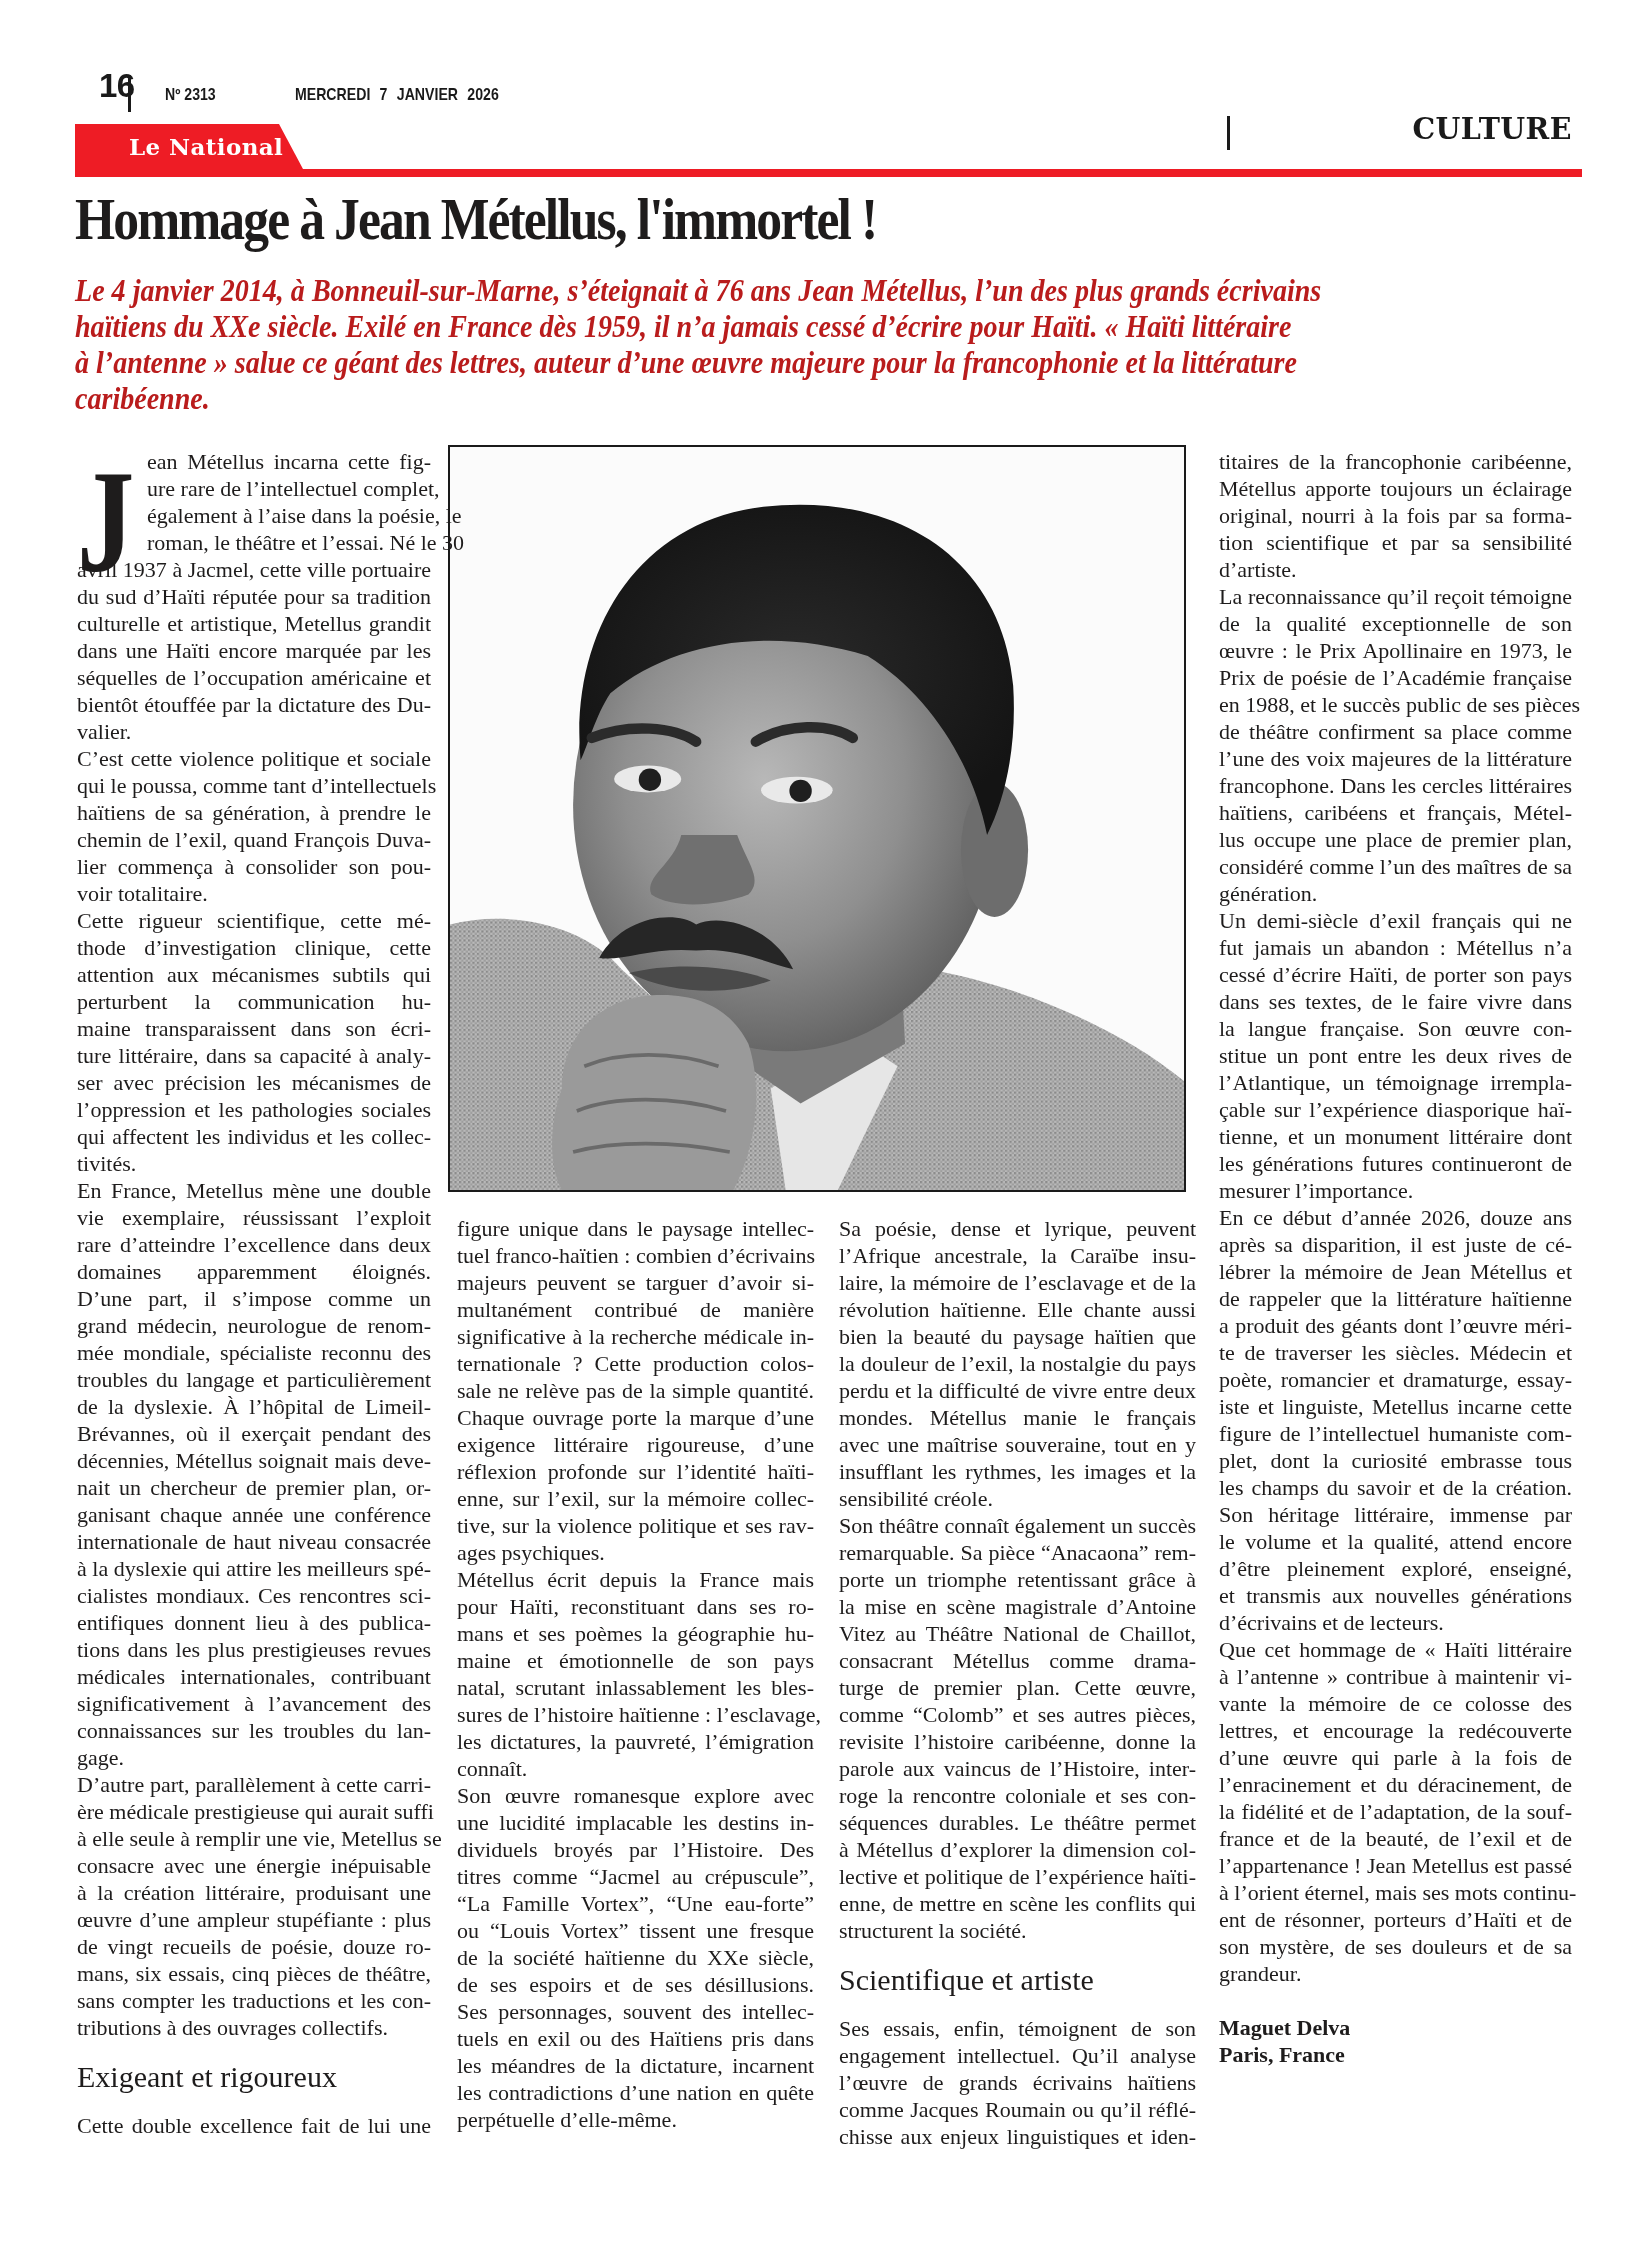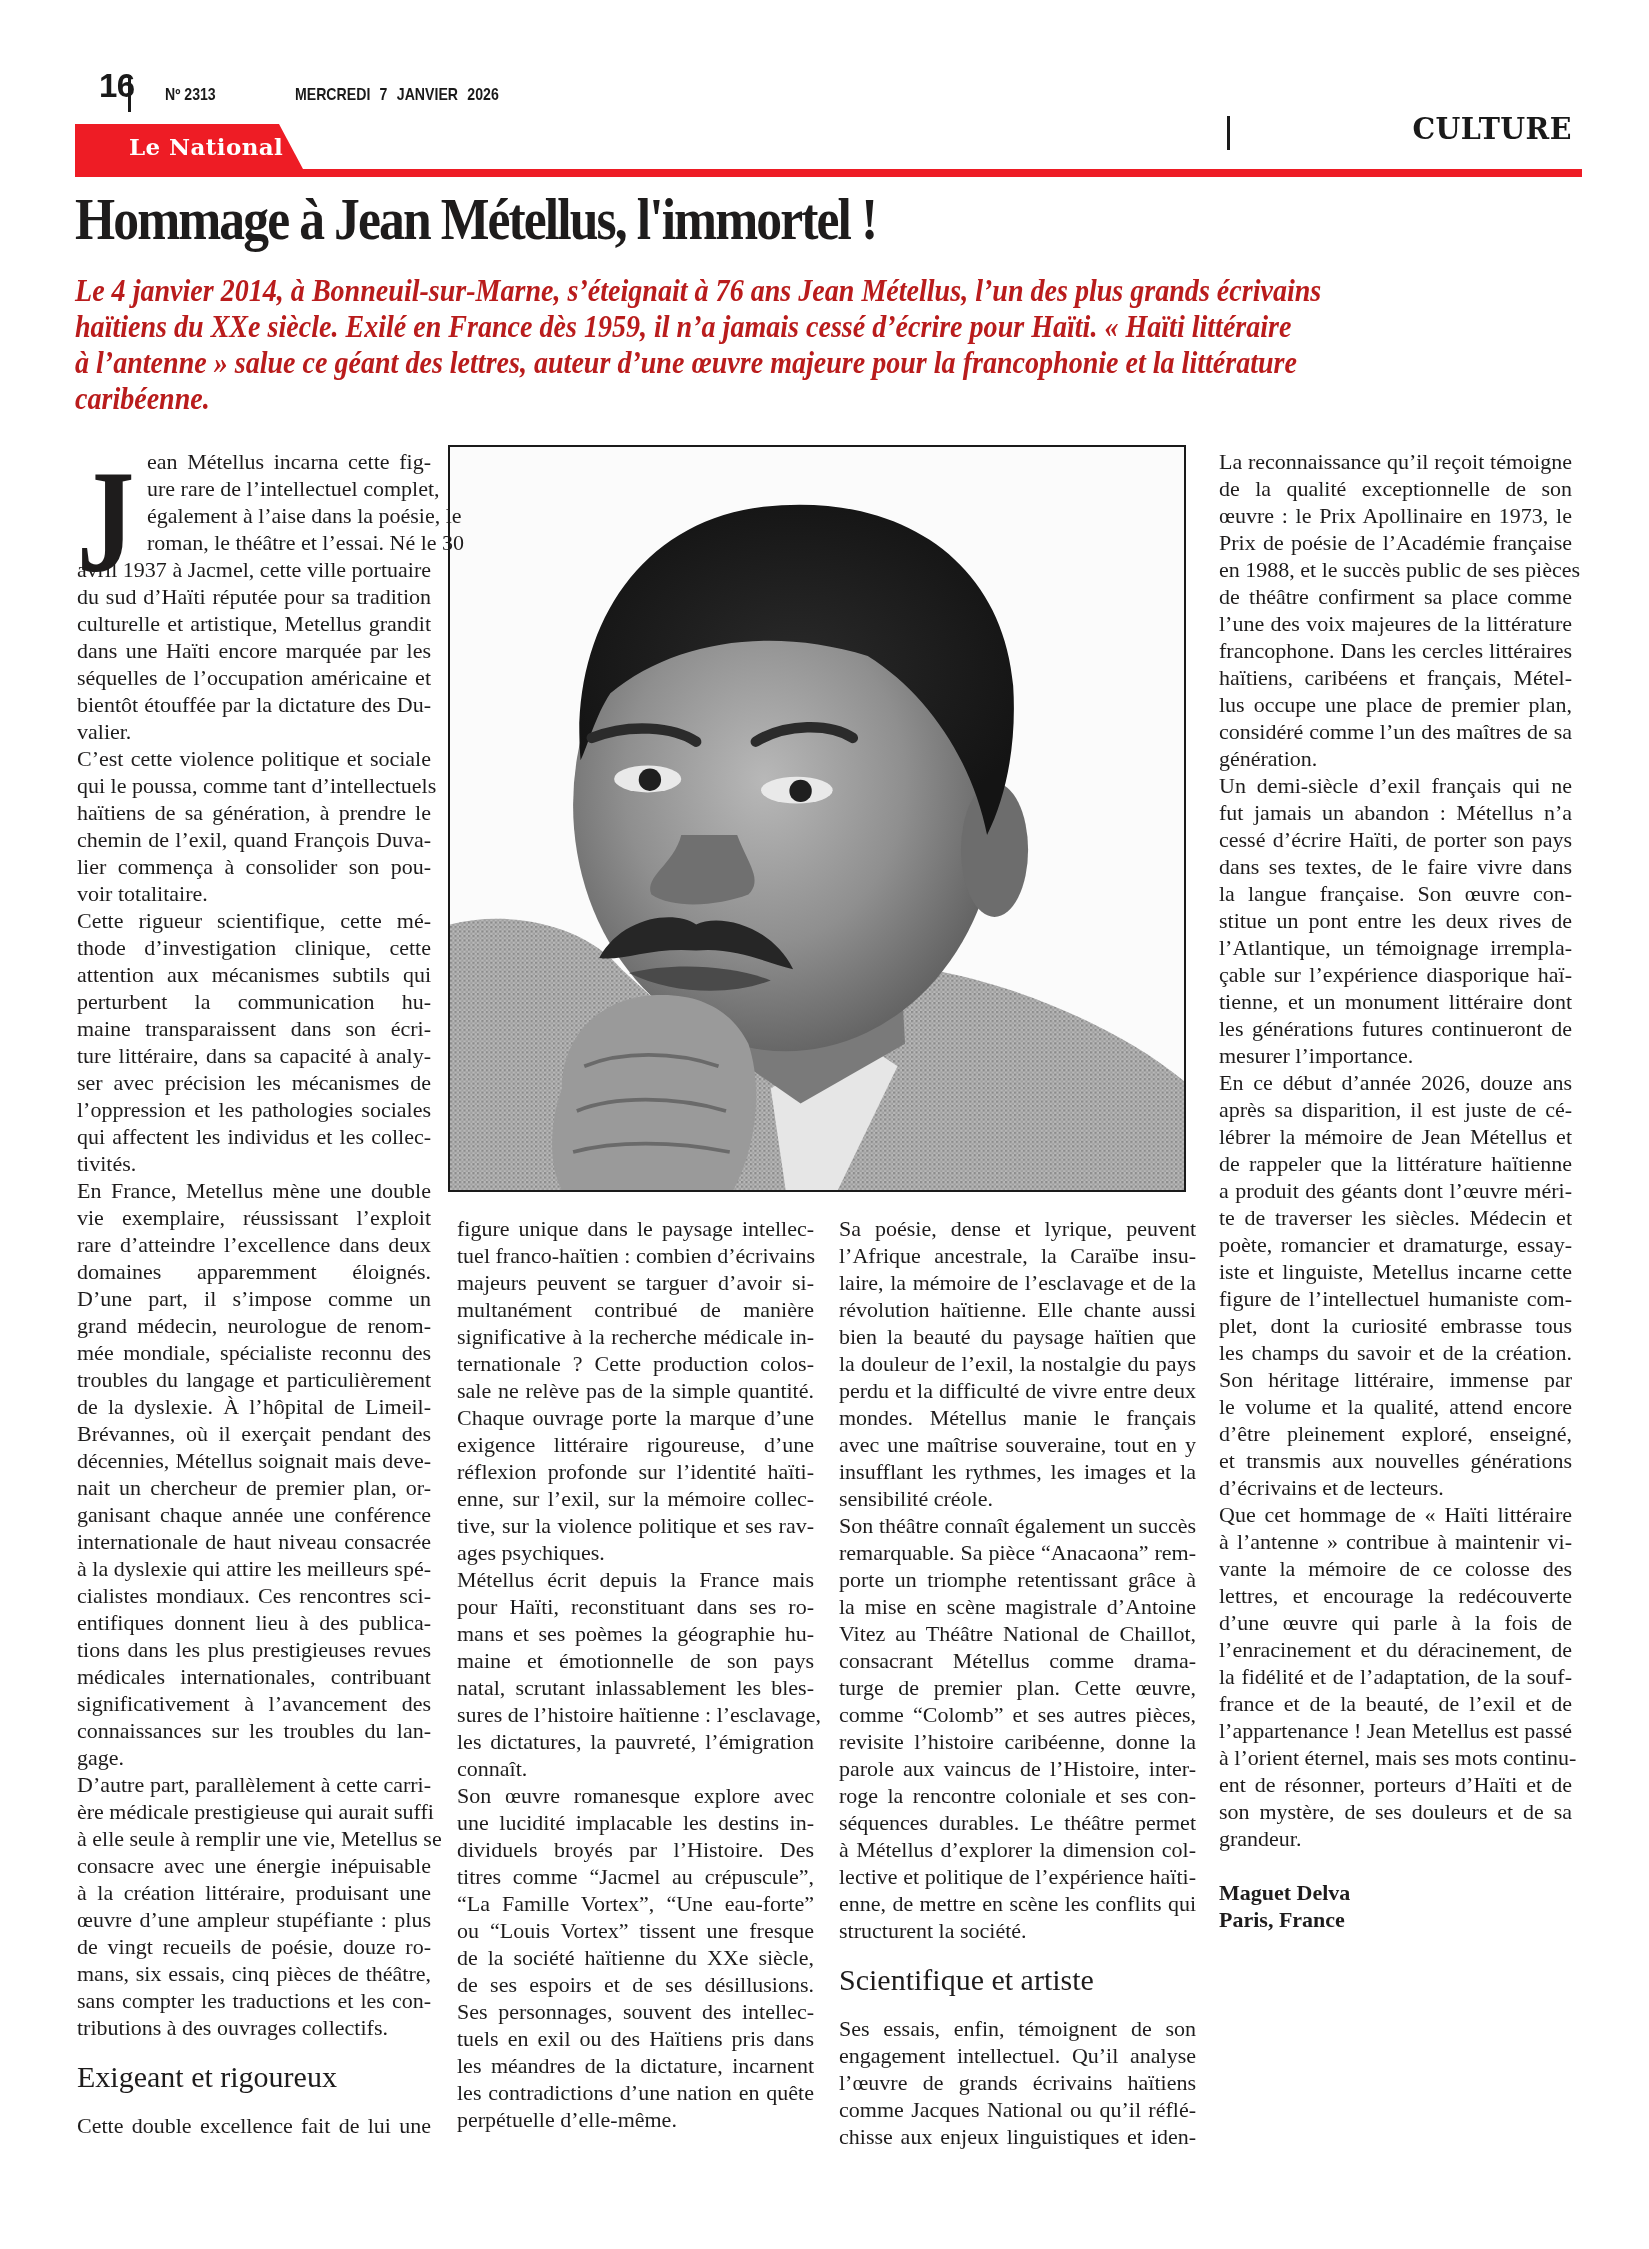--- a/index.html
+++ b/index.html
@@ -266,26 +266,33 @@
     <span class="ln">à Métellus d’explorer la dimension col-</span>
     <span class="ln">lective et politique de l’expérience haïti-</span>
     <span class="ln">enne, de mettre en scène les conflits qui</span>
     <span class="ln last">structurent la société.</span>
   </div>
   <span class="sub">Scientifique et artiste</span>
   <div>
     <span class="ln">Ses essais, enfin, témoignent de son</span>
     <span class="ln">engagement intellectuel. Qu’il analyse</span>
     <span class="ln">l’œuvre de grands écrivains haïtiens</span>
-    <span class="ln">comme Jacques National ou qu’il réflé-</span>
+    <span class="ln">comme Jacques Roumain ou qu’il réflé-</span>
     <span class="ln">chisse aux enjeux linguistiques et iden-</span>
   </div>
 </div>
 
 <div class="col col4">
+  <div>
+    <span class="ln">titaires de la francophonie caribéenne,</span>
+    <span class="ln">Métellus apporte toujours un éclairage</span>
+    <span class="ln">original, nourri à la fois par sa forma-</span>
+    <span class="ln">tion scientifique et par sa sensibilité</span>
+    <span class="ln last">d’artiste.</span>
+  </div>
   <div>
     <span class="ln">La reconnaissance qu’il reçoit témoigne</span>
     <span class="ln">de la qualité exceptionnelle de son</span>
     <span class="ln">œuvre : le Prix Apollinaire en 1973, le</span>
     <span class="ln">Prix de poésie de l’Académie française</span>
     <span class="ln">en 1988, et le succès public de ses pièces</span>
     <span class="ln">de théâtre confirment sa place comme</span>
     <span class="ln">l’une des voix majeures de la littérature</span>
     <span class="ln">francophone. Dans les cercles littéraires</span>
     <span class="ln">haïtiens, caribéens et français, Métel-</span>

